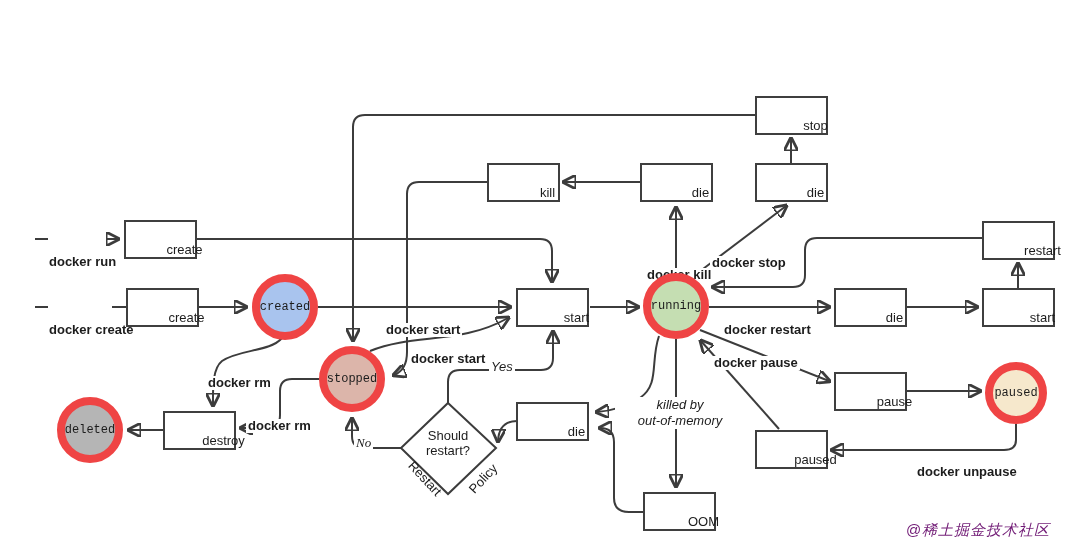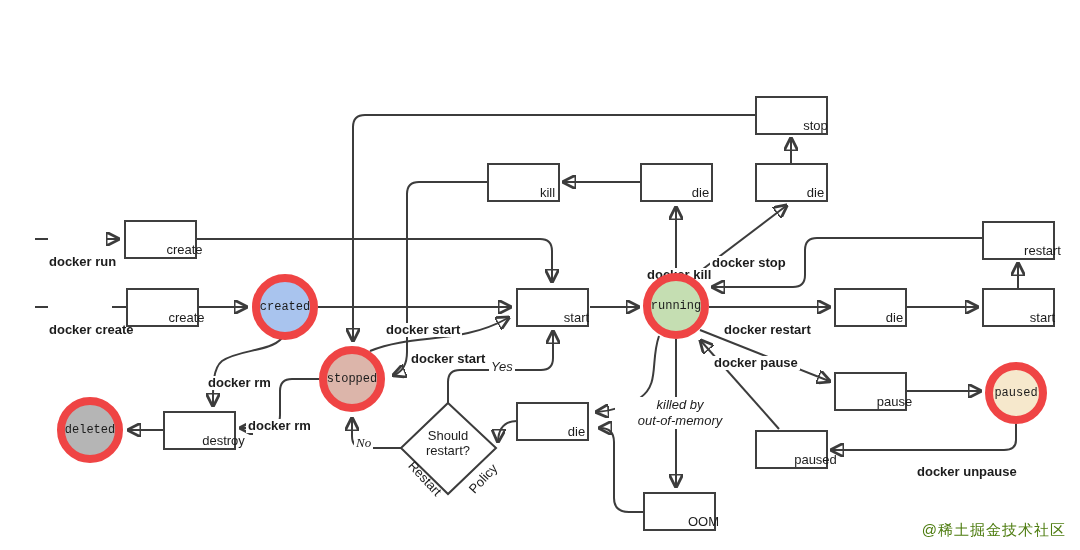--- a/index.html
+++ b/index.html
@@ -27,22 +27,22 @@
   .cond{font-style:italic;}
   .multiline{white-space:pre-line;text-align:center;}
   .diamond-text{
     position:absolute;z-index:2;font-size:13px;text-align:center;line-height:15px;
     white-space:pre-line;background:transparent;
   }
   .edge-rot{
     position:absolute;z-index:2;font-size:13px;text-align:center;background:transparent;padding:0;
   }
   .watermark{
-    position:absolute;right:14px;top:521px;z-index:4;font-size:15px;color:#4d7c0f;
-    letter-spacing:1px;background:transparent;
+    position:absolute;right:30px;top:521px;z-index:4;font-size:15px;color:#701a75;
+    letter-spacing:1px;background:transparent;font-style:italic;
   }
 </style>
 </head>
 <body>
 
 <div id="canvas">
 
   <svg id="edges" width="1080" height="550" viewBox="0 0 1080 550">
     <defs>
       <marker id="arr" viewBox="0 0 10 10" refX="8.5" refY="5" markerWidth="7" markerHeight="7" orient="auto-start-reverse">

